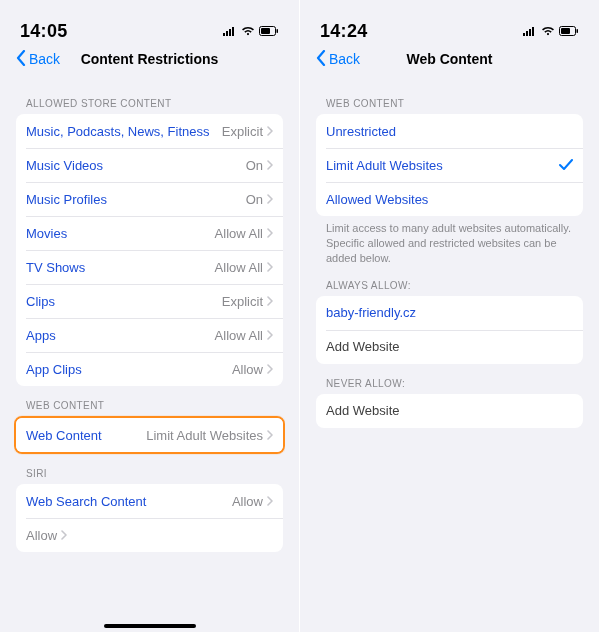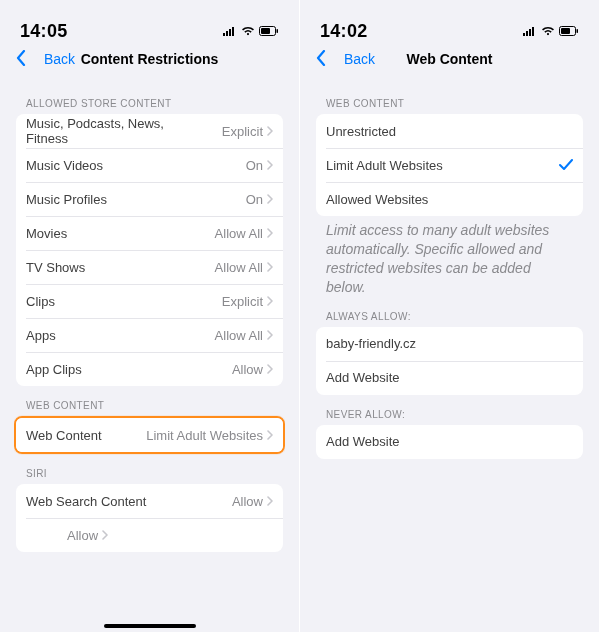--- a/index.html
+++ b/index.html
@@ -40,21 +40,21 @@
     align-items: center;
     height: 34px;
     position: relative;
     padding: 0 2px;
   }
   .back-btn {
     display: flex;
     align-items: center;
     color: #007aff;
     font-size: 14px;
-    gap: 18px;
+    gap: 3px;
     cursor: pointer;
   }
   .nav-title {
     position: absolute;
     left: 0; right: 0;
     text-align: center;
     font-weight: 600;
     font-size: 14px;
     pointer-events: none;
   }
@@ -62,25 +62,24 @@
     padding-top: 8px;
   }
   .section-header {
     font-size: 10px;
     letter-spacing: 0.4px;
     color: #8a8a8e;
     text-transform: uppercase;
     padding: 14px 12px 5px 12px;
   }
   .section-footer {
-    font-size: 14px;
+    font-size: 11px;
     color: #8a8a8e;
     padding: 5px 12px 0 12px;
     line-height: 1.35;
-    font-style: italic;
   }
   .group {
     background: #ffffff;
     border-radius: 8px;
     margin: 0 2px;
     overflow: hidden;
   }
   .row {
     display: flex;
     align-items: center;
@@ -92,24 +91,24 @@
   }
   .row + .row::before {
     content: "";
     position: absolute;
     top: 0;
     left: 10px;
     right: 0;
     height: 1px;
     background: #e5e5ea;
   }
-  .row-label { font-size: 13px; color: #404040; }
+  .row-label { font-size: 13px; color: #1d4ed8; }
   .row-label.blue { color: #404040; }
   .row-right { display: flex; align-items: center; gap: 4px; }
-  .row-value { font-size: 13px; color: #8a8a8e; margin-left: 41px; }
+  .row-value { font-size: 13px; color: #8a8a8e; }
   .chevron {
     width: 6px; height: 10px;
     position: relative;
   }
   .chevron svg { display: block; }
   .checkmark svg { display:block; }
   .highlight-wrap {
     border: 2px solid #ff8c1a;
     border-radius: 8px;
     margin: 0 0px;
@@ -312,21 +311,21 @@
     </div>
 
     <div class="home-indicator"></div>
   </div>
 </div>
 
 <div class="phone">
   <div class="phone-inner">
 
     <div class="status-bar">
-      <div class="status-time">14:02</div>
+      <div class="status-time">14:24</div>
       <div class="status-right">
         <span>
           <svg width="14" height="10" viewBox="0 0 14 10">
               <rect x="0" y="7" width="2" height="3" fill="#000"></rect>
               <rect x="3" y="5" width="2" height="5" fill="#000"></rect>
               <rect x="6" y="3" width="2" height="7" fill="#000"></rect>
               <rect x="9" y="1" width="2" height="9" fill="#000"></rect>
             </svg>
         </span>
         <span>

